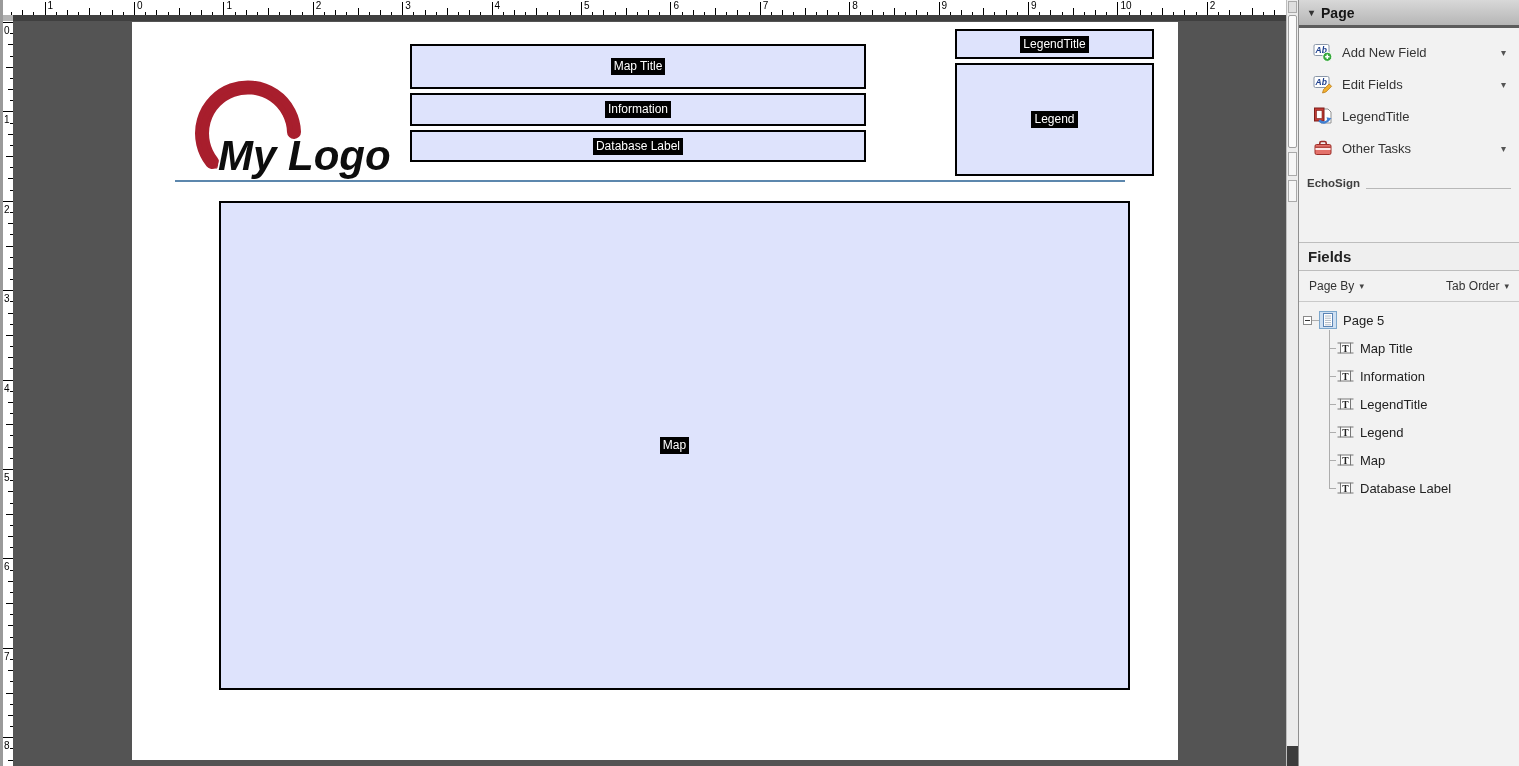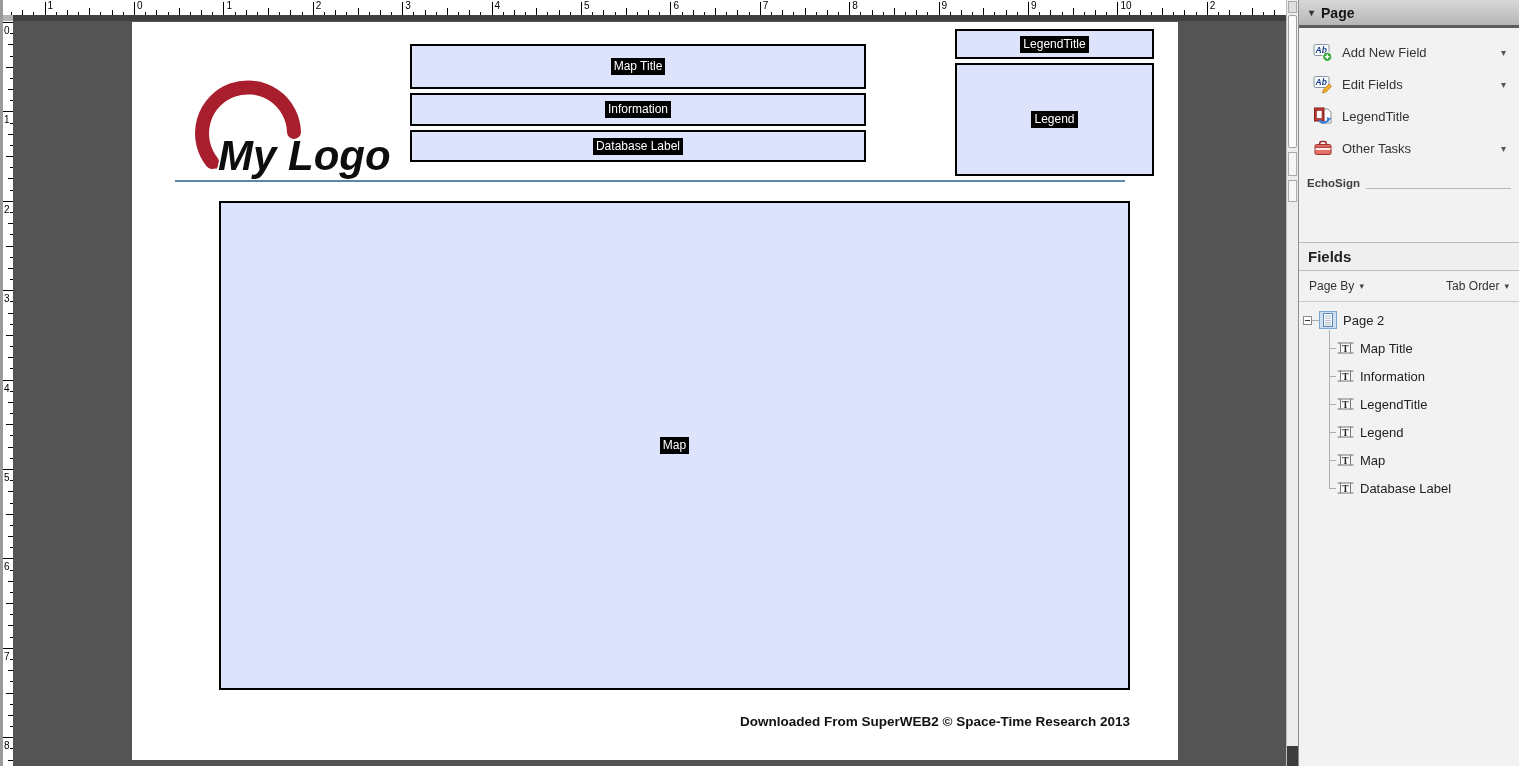--- a/index.html
+++ b/index.html
@@ -318,21 +318,20 @@
         <span class="flabel">LegendTitle</span>
       </div>
       <div class="field fb-legend">
         <span class="flabel">Legend</span>
       </div>
       <div class="field fb-map">
         <span class="flabel">Map</span>
       </div>
 
       <div class="hline"></div>
-      <div class="page-footer">Downloaded From SuperWEB2 © Space-Time Research 2013</div>
     </div>
   </div>
 
   <div class="scrollbar">
     <div class="sb-topbtn"></div>
     <div class="sb-thumb"></div>
     <div class="sb-btn1"></div>
     <div class="sb-btn2"></div>
     <div class="sb-bottom"></div>
   </div>
@@ -411,21 +410,21 @@
       <div class="tree-root-row">
         <span class="expand"></span>
         <span class="conn-h"></span>
         <span class="node-icon">
             <svg width="18" height="18" viewBox="0 0 18 18">
               <rect x="0.5" y="0.5" width="17" height="17" fill="#cfe0f2" stroke="#7da7cc"></rect>
               <rect x="4.5" y="2.5" width="9" height="13" fill="#fff" stroke="#5b84b5"></rect>
               <path d="M6 5h6M6 7.2h6M6 9.4h6M6 11.6h6M6 13.8h6" stroke="#9aa7b5" stroke-width="0.8"></path>
             </svg>
           </span>
-        <span class="node-label">Page 2</span>
+        <span class="node-label">Page 5</span>
       </div>
       <div>
 
       <div class="tree-item">
             <span class="node-icon">
               <svg width="17" height="14" viewBox="0 0 17 14">
                 <rect x="3.5" y="2" width="10" height="10" fill="#fff" stroke="#777"></rect>
                 <path d="M0.5 2h3M0.5 12h3M13.5 2h3M13.5 12h3" stroke="#777" fill="none"></path>
                 <text x="8.5" y="10.6" font-size="9.5" font-family="Liberation Serif,serif" font-weight="bold" text-anchor="middle" fill="#222">T</text>
               </svg>

